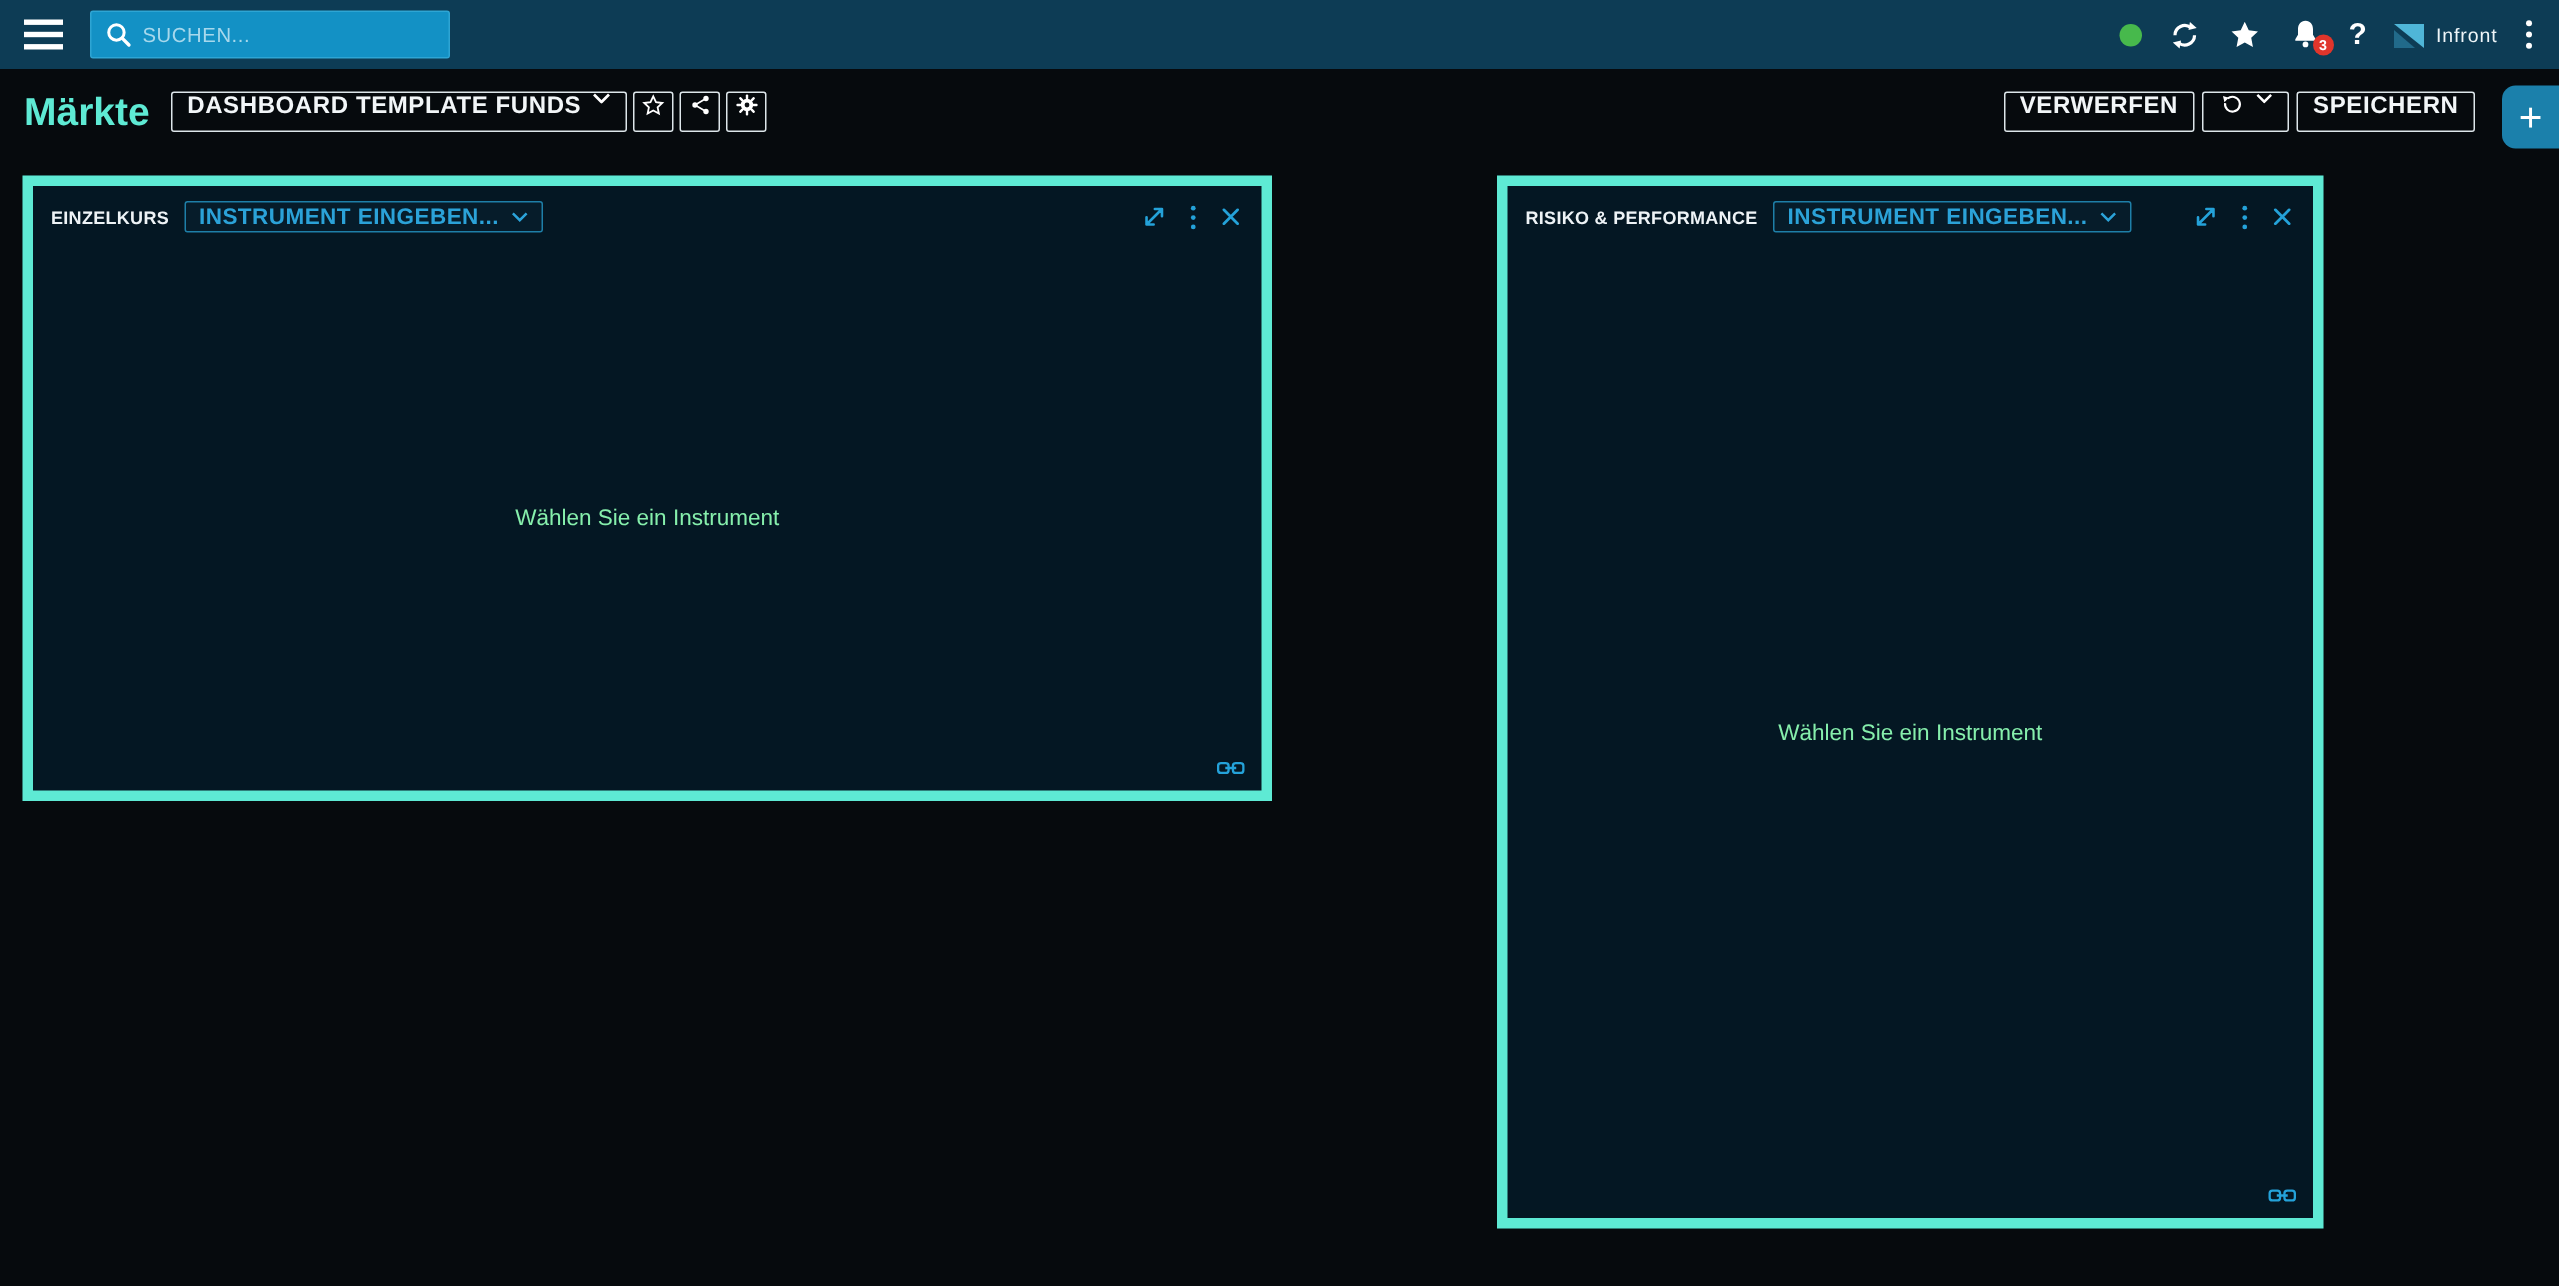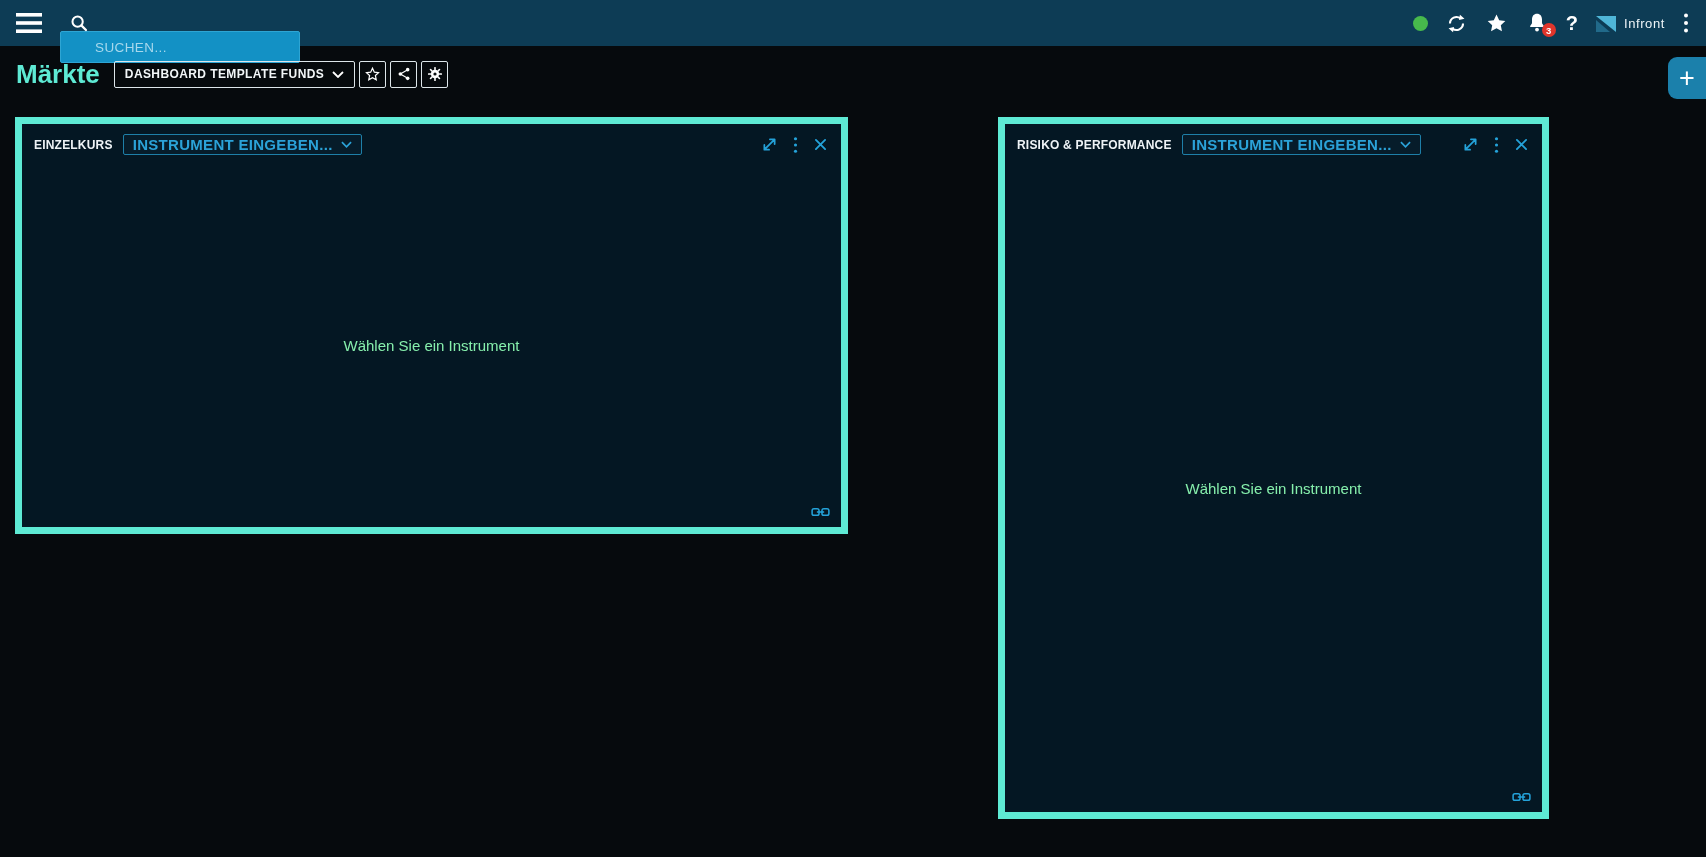--- a/index.html
+++ b/index.html
@@ -9,42 +9,41 @@
     font-family:"Liberation Sans", sans-serif; color:#f2f6f8;
   }
   
   .topbar { height:46px; background:#0d3c55; display:flex; align-items:center; }
   .hamburger { margin-left:16px; width:26px; height:22px; cursor:pointer; flex:0 0 auto; }
   .searchwrap { position:relative; margin-left:18px; width:240px; height:32px; }
   .searchwrap input {
     width:100%; height:100%; background:#1391c5; border:1px solid #2ea5d4; border-radius:2px;
     padding:0 8px 0 34px; color:#ffffff; font-size:13.5px; letter-spacing:.4px; outline:none;
     font-family:"Liberation Sans", sans-serif;
-    margin-top:24px;
   }
   .searchwrap input::placeholder { color:#a7d8ec; opacity:1; }
   .search-icon { position:absolute; left:8px; top:5px; }
   .topbar-right { margin-left:auto; display:flex; align-items:center; gap:17px; padding-right:16px; }
   .statusdot { width:15px; height:15px; border-radius:50%; background:#47b94c; }
   .bellwrap { position:relative; width:24px; height:24px; }
   .badge {
     position:absolute; right:-7px; bottom:-2px; min-width:14px; height:14px; border-radius:8px;
     background:#e0352b; color:#fff; font-size:9.5px; font-weight:700;
     display:flex; align-items:center; justify-content:center; padding:0 3px;
   }
   .help { font-size:20px; font-weight:700; color:#fff; line-height:1; cursor:pointer; }
   .brand { display:flex; align-items:center; gap:7px; }
   .brand-name { font-size:13px; font-weight:300; letter-spacing:.6px; color:#eef5f8; }
   
   .toolbar { position:relative; height:56px; display:flex; align-items:center; padding-left:16px; }
   .page-title { font-size:26px; font-weight:700; color:#5eead4; margin-right:14px; }
   .btn {
-    height:27px; display:inline-flex; align-items:center; gap:8px; padding:0 10px;
+    height:27px; display:inline-flex; gap:8px; padding:0 10px;
     background:transparent; border:1px solid #dde6ea; border-radius:2px; cursor:pointer;
-    color:#f2f6f8; font-size:12px; font-weight:600; letter-spacing:.4px;
+    color:#f2f6f8; font-size:16px; font-weight:600; letter-spacing:.4px;
     font-family:"Liberation Sans", sans-serif; white-space:nowrap;
   }
   .icon-btn { width:27px; padding:0; justify-content:center; }
   .left-group { display:flex; align-items:center; gap:4px; }
   .right-group { margin-left:auto; display:flex; align-items:center; gap:5px; margin-right:56px; }
   .plus-btn {
     position:absolute; right:0; top:11px; width:38px; height:42px; border:none; cursor:pointer;
     background:#1b80ab; color:#fff; font-size:27px; font-weight:400; line-height:1;
     border-radius:9px 0 0 9px; display:flex; align-items:center; justify-content:center;
   }
@@ -161,20 +160,37 @@
           <rect x="10.8" y="1.4" width="2.4" height="5" rx="1" transform="rotate(225 12 12)"></rect>
           <rect x="10.8" y="1.4" width="2.4" height="5" rx="1" transform="rotate(270 12 12)"></rect>
           <rect x="10.8" y="1.4" width="2.4" height="5" rx="1" transform="rotate(315 12 12)"></rect>
           <circle cx="12" cy="12" r="6.2"></circle>
         </g>
         <circle cx="12" cy="12" r="2.4" fill="#0a0e11"></circle>
       </svg>
     </button>
   </div>
 
+  <div class="right-group">
+    <button class="btn">
+      <span>VERWERFEN</span>
+    </button>
+    <button class="btn">
+      <svg viewBox="0 0 24 24" width="17" height="17" fill="none">
+        <path d="M6.2 9.6a7 7 0 1 0 2.4-4.4" stroke="#ffffff" stroke-width="2"></path>
+        <polygon points="4.2,2.8 9.6,4.4 5.6,8.6" fill="#ffffff"></polygon>
+      </svg>
+      <svg viewBox="0 0 12 7" width="11" height="7" fill="none" stroke="#ffffff" stroke-width="1.8">
+          <polyline points="1,1 6,6 11,1"></polyline>
+        </svg>
+    </button>
+    <button class="btn">
+      <span>SPEICHERN</span>
+    </button>
+  </div>
 
   <button class="plus-btn">+</button>
 </div>
 
 <div class="panel" style="left:15px; top:117px; width:833px; height:417px;">
   <div class="panel-header">
     <span class="panel-title">EINZELKURS</span>
     <button class="chip">
       <span>INSTRUMENT EINGEBEN...</span>
       <svg viewBox="0 0 12 7" width="11" height="7" fill="none" stroke="#2ba2d8" stroke-width="1.8">

